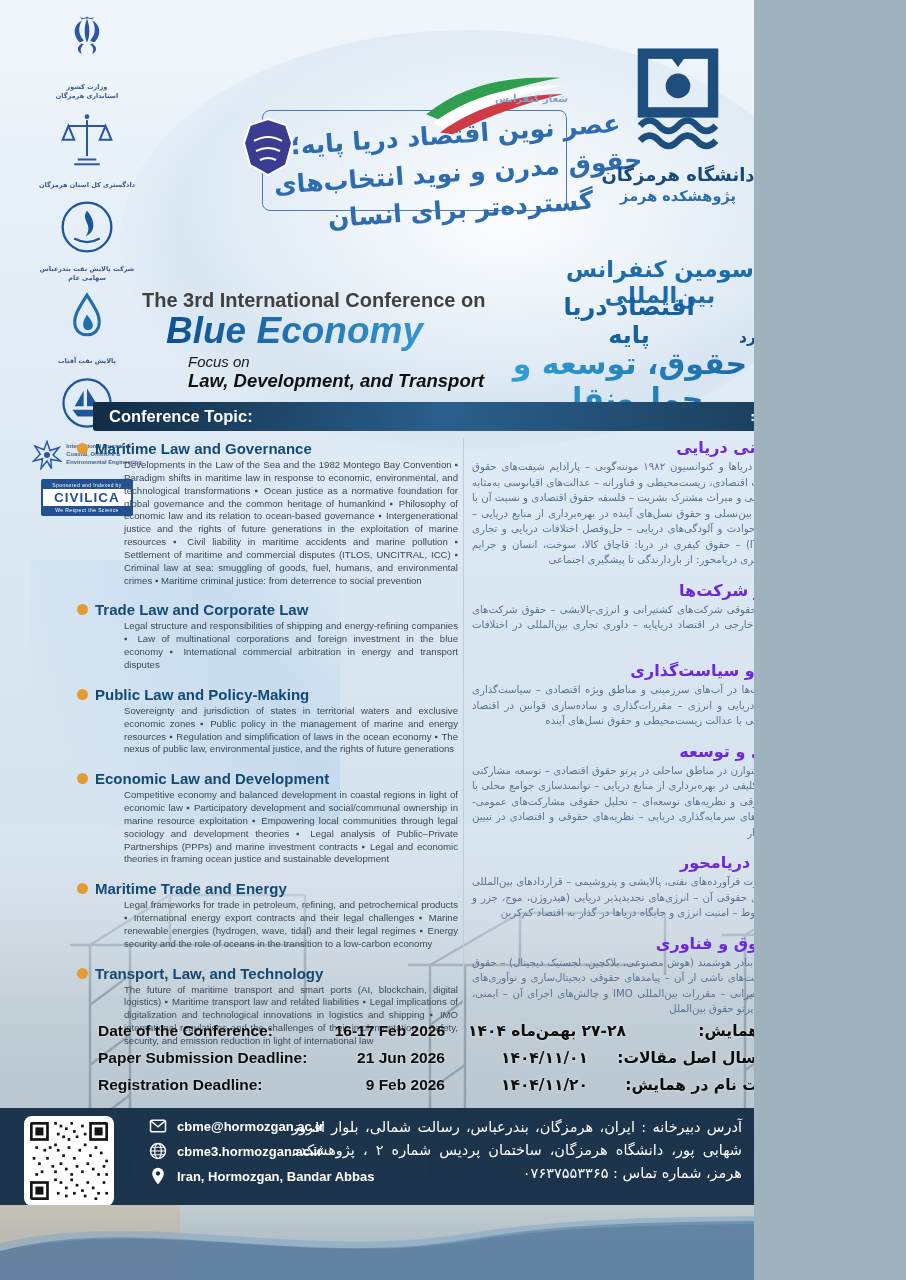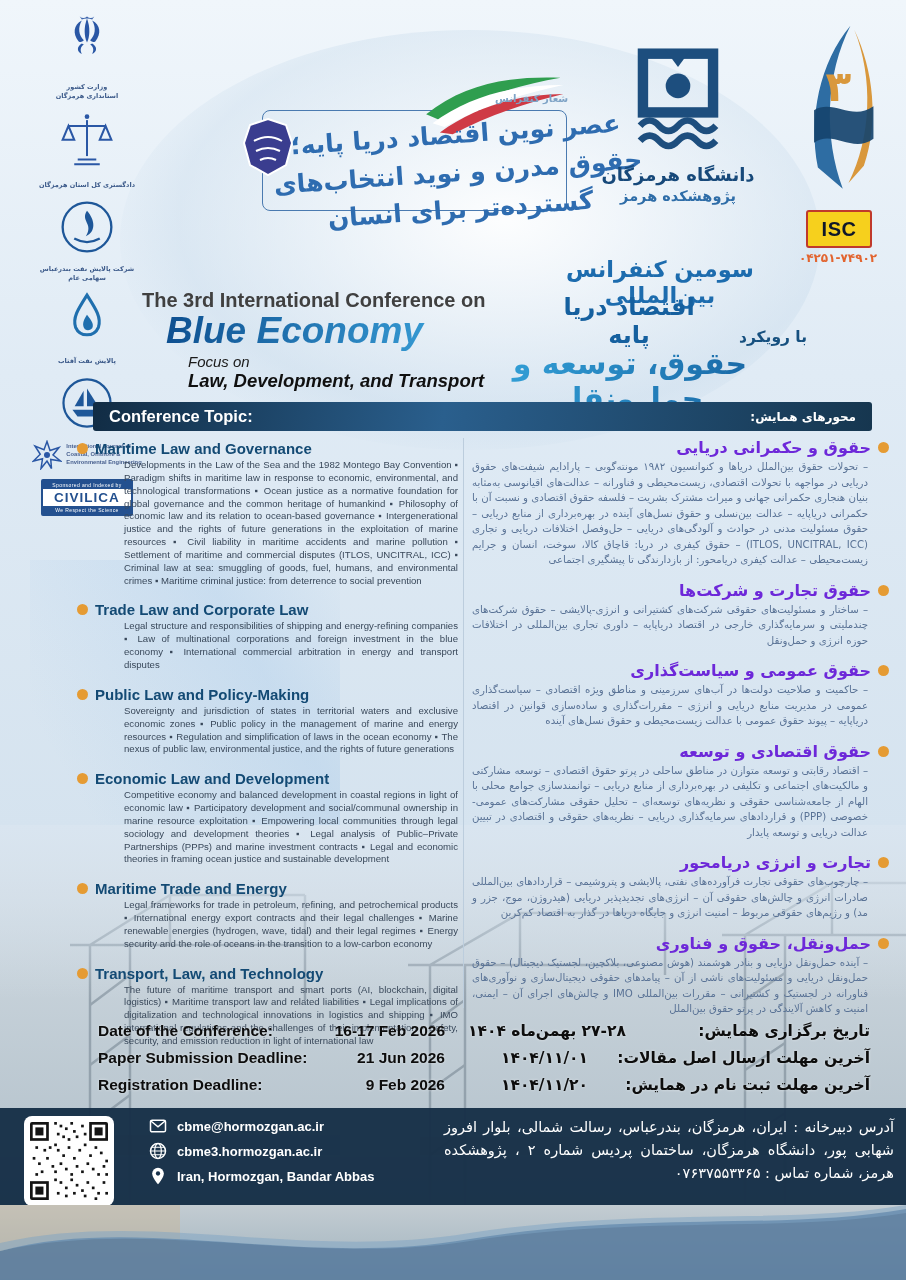--- a/index.html
+++ b/index.html
@@ -1,16 +1,16 @@
 <!DOCTYPE html>
 <html><head>
 <meta charset="utf-8">
 <style>
   html,body{margin:0;padding:0;background:#9fb2bd;}
-  .poster{position:relative;width:906px;height:1280px;overflow:hidden;
+  .poster{position:relative;width:754px;height:1280px;overflow:hidden;
           background:#e7eff7;font-family:"Liberation Sans",sans-serif;}
   .abs{position:absolute;}
   .fa{font-family:"DejaVu Sans",sans-serif;}
 
   
   .bg-top{left:0;top:0;width:906px;height:830px;
     background:linear-gradient(180deg,#f0f6fb 0%,#e0ebf5 45%,#d5e3ef 100%);}
   .bg-map{left:120px;top:30px;width:700px;height:420px;border-radius:50%;
     background:radial-gradient(ellipse at 55% 45%,rgba(255,255,255,.9),rgba(197,217,234,.35) 60%,transparent 75%);}
   .bg-photo{left:0;top:825px;width:906px;height:380px;}

